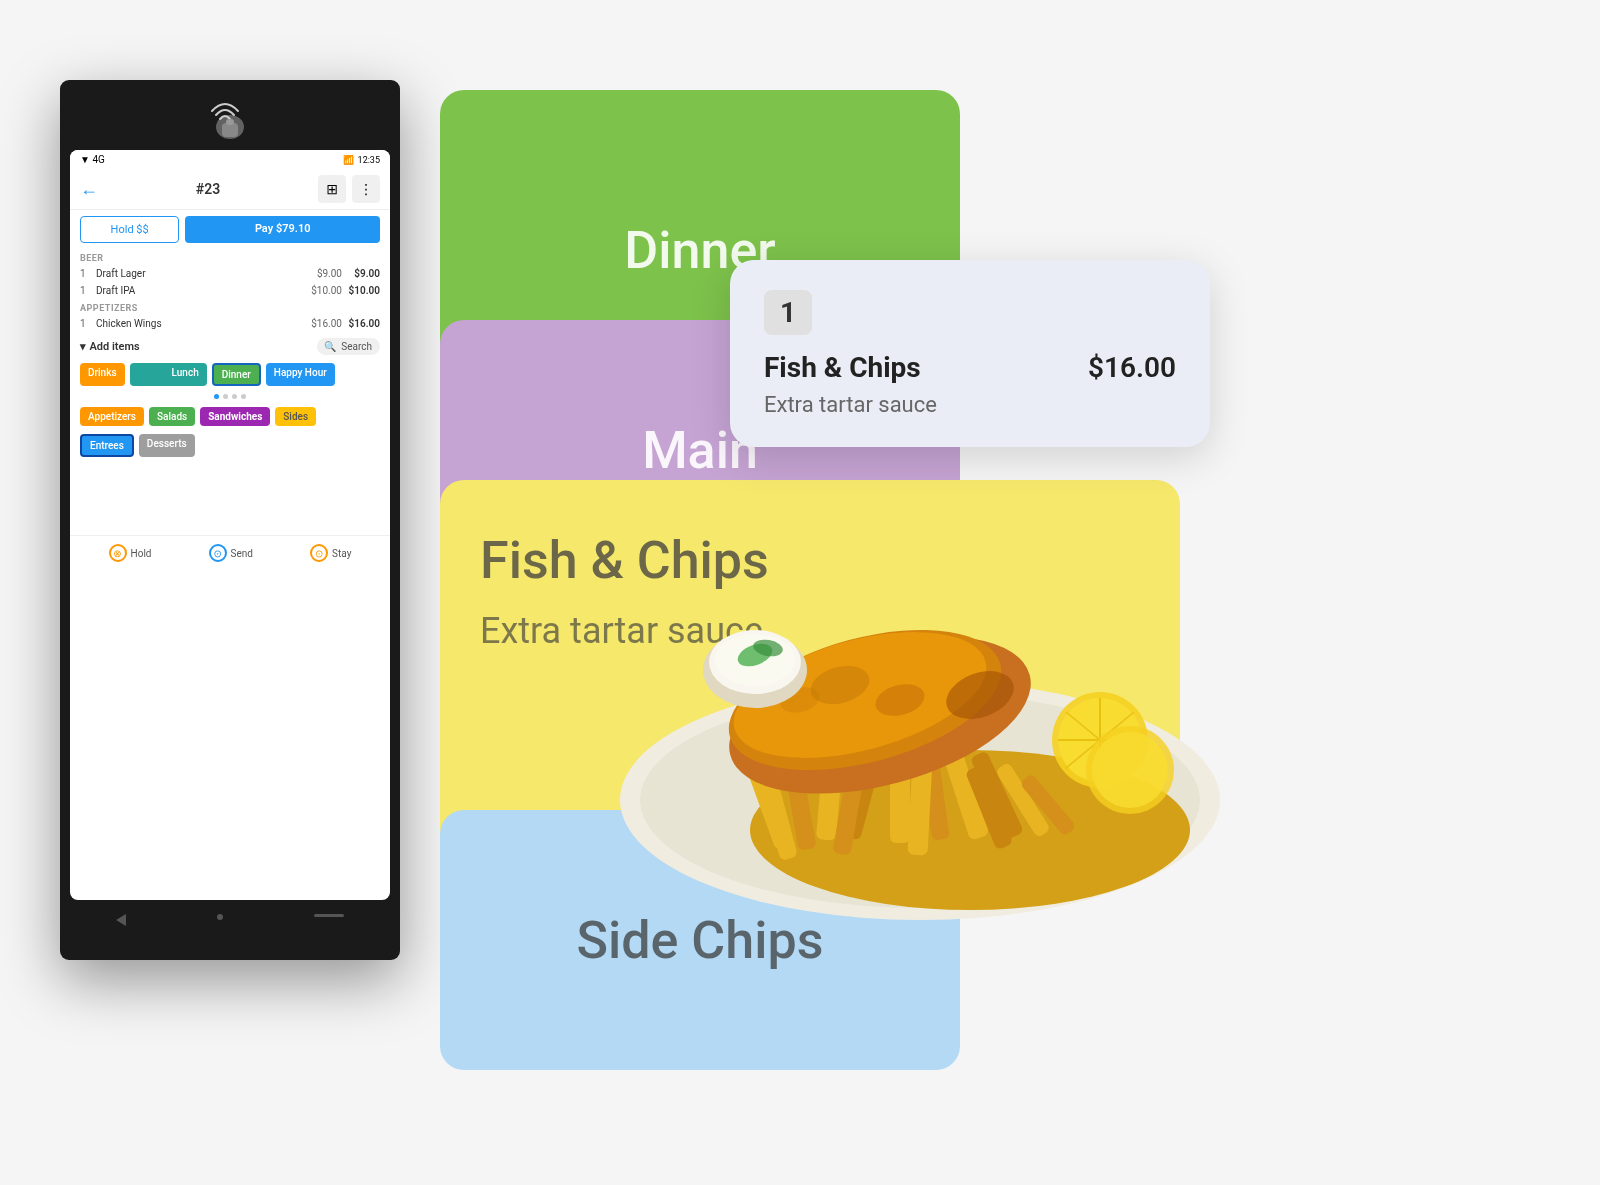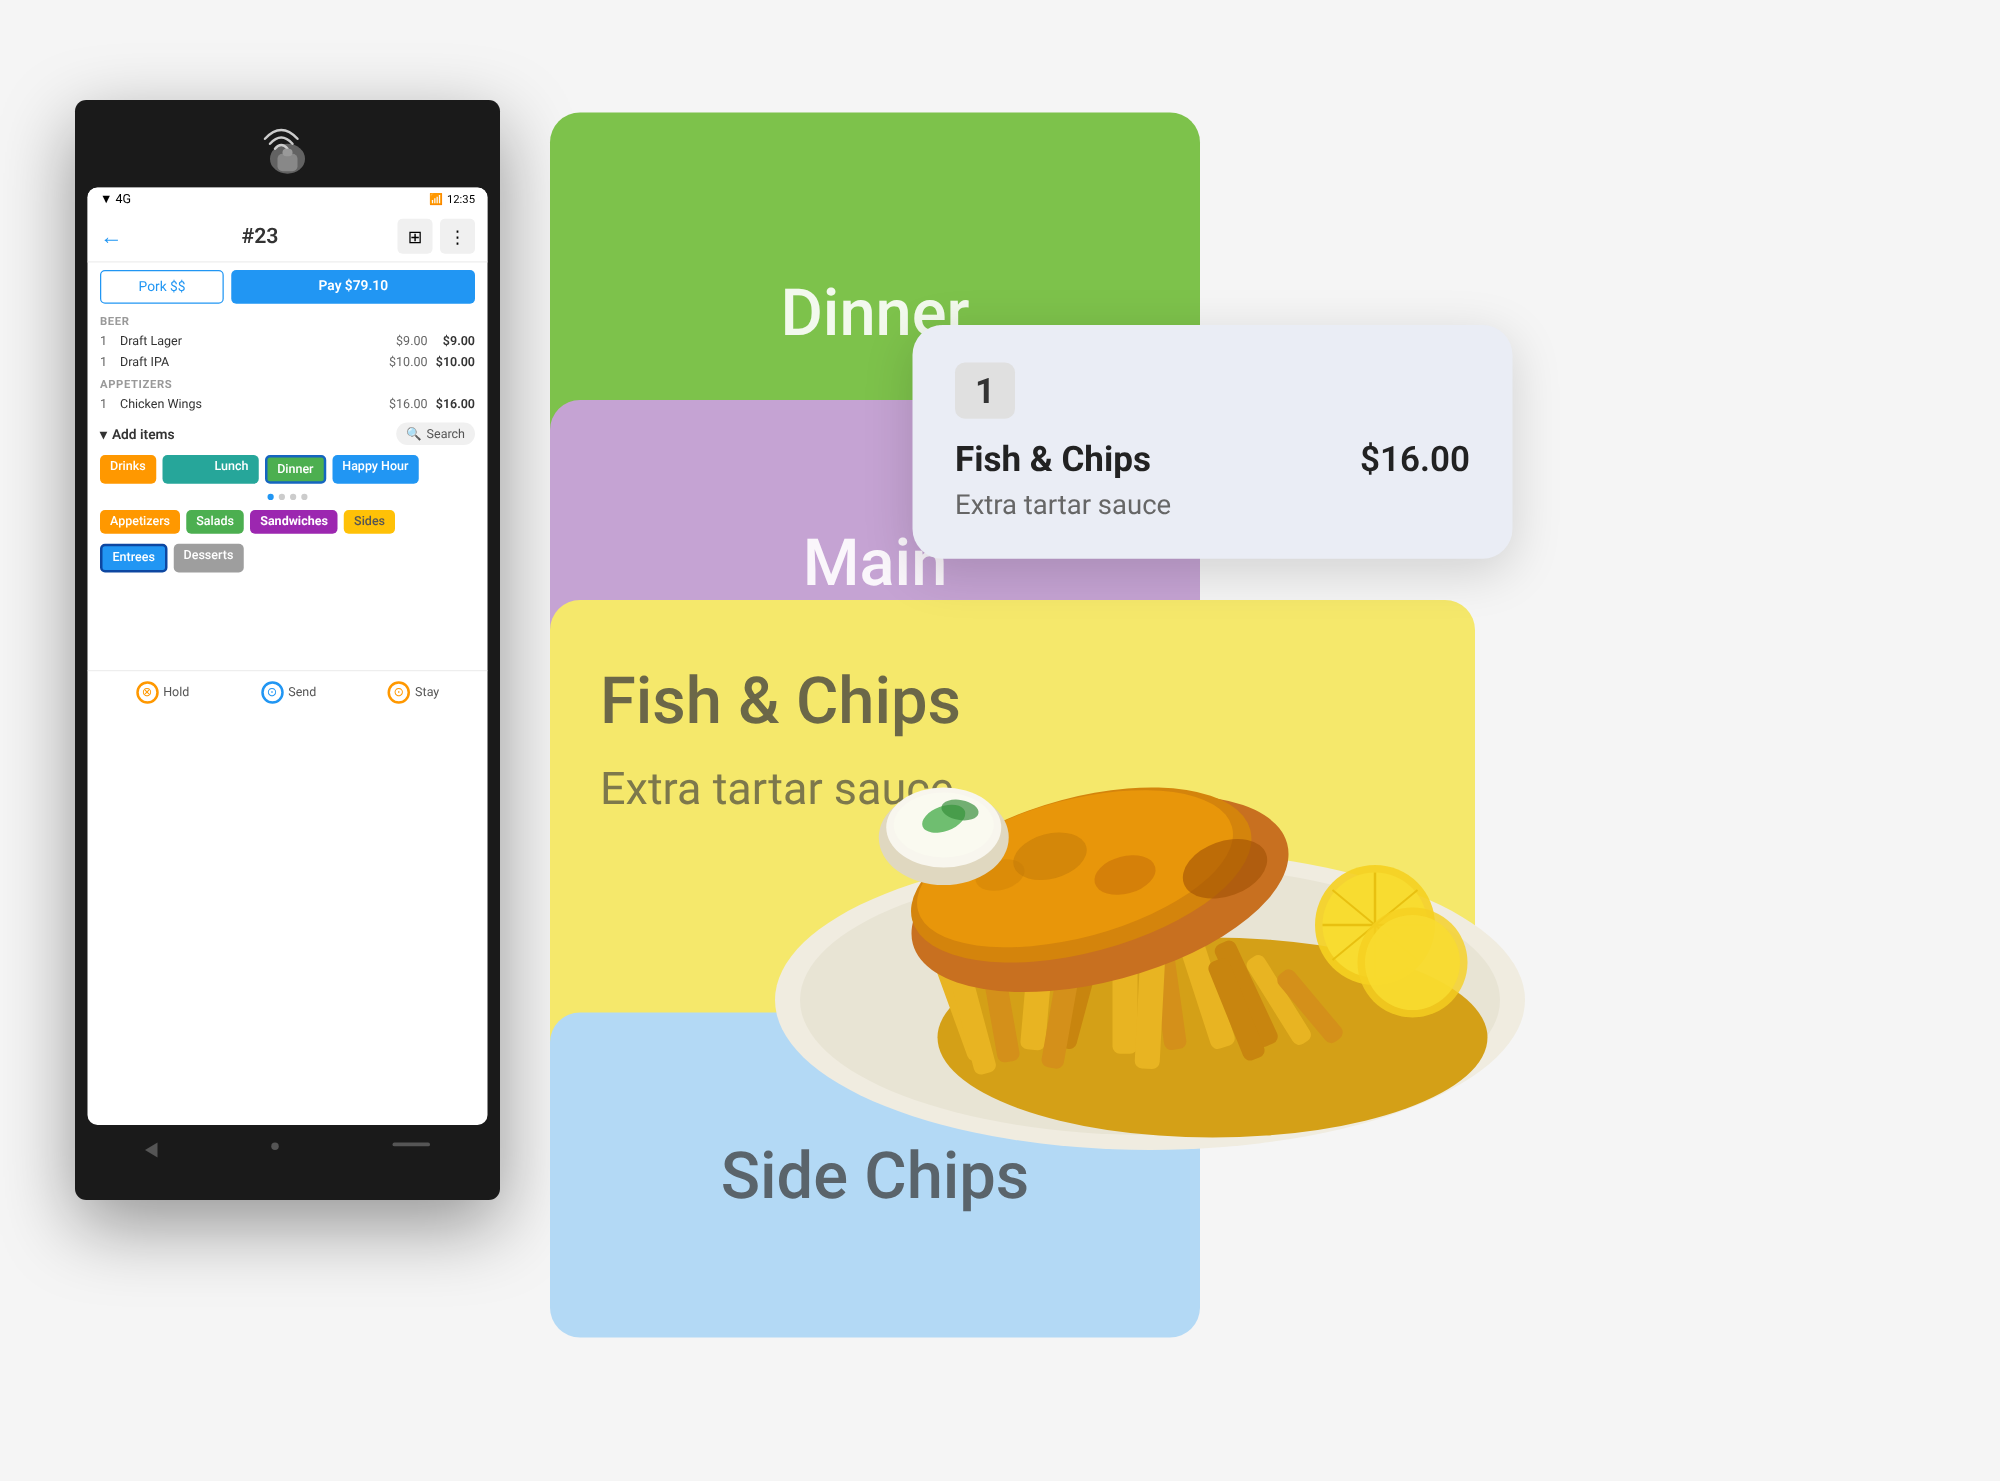--- a/index.html
+++ b/index.html
@@ -63,21 +63,21 @@
     .status-icons { display: flex; align-items: center; gap: 3px; font-size: 9px; }
     .screen-header {
       background: #fff;
       padding: 6px 10px;
       display: flex;
       align-items: center;
       justify-content: space-between;
       border-bottom: 1px solid #eee;
     }
     .back-btn { color: #2196F3; font-size: 18px; cursor: pointer; }
-    .order-num { font-size: 17px; font-weight: 600; color: #333; }
+    .order-num { font-size: 14px; font-weight: 600; color: #333; }
     .header-actions { display: flex; gap: 6px; }
     .icon-btn {
       width: 28px; height: 28px;
       border-radius: 4px;
       background: #f0f0f0;
       display: flex; align-items: center; justify-content: center;
       font-size: 14px; cursor: pointer;
     }
     .action-btns {
       display: flex;
@@ -319,21 +319,21 @@
       <div class="screen-header">
         <span class="back-btn">←</span>
         <span class="order-num">#23</span>
         <div class="header-actions">
           <div class="icon-btn">⊞</div>
           <div class="icon-btn">⋮</div>
         </div>
       </div>
 
       <div class="action-btns">
-        <div class="btn-fast">Pork $$</div>
+        <div class="btn-fast">Hold $$</div>
         <div class="btn-pay">Pay $79.10</div>
       </div>
 
       <div class="order-section-label">BEER</div>
       <div class="order-item">
         <span class="qty">1</span>
         <span class="name">Draft Lager</span>
         <span class="price1">$9.00</span>
         <span class="price2">$9.00</span>
       </div>

